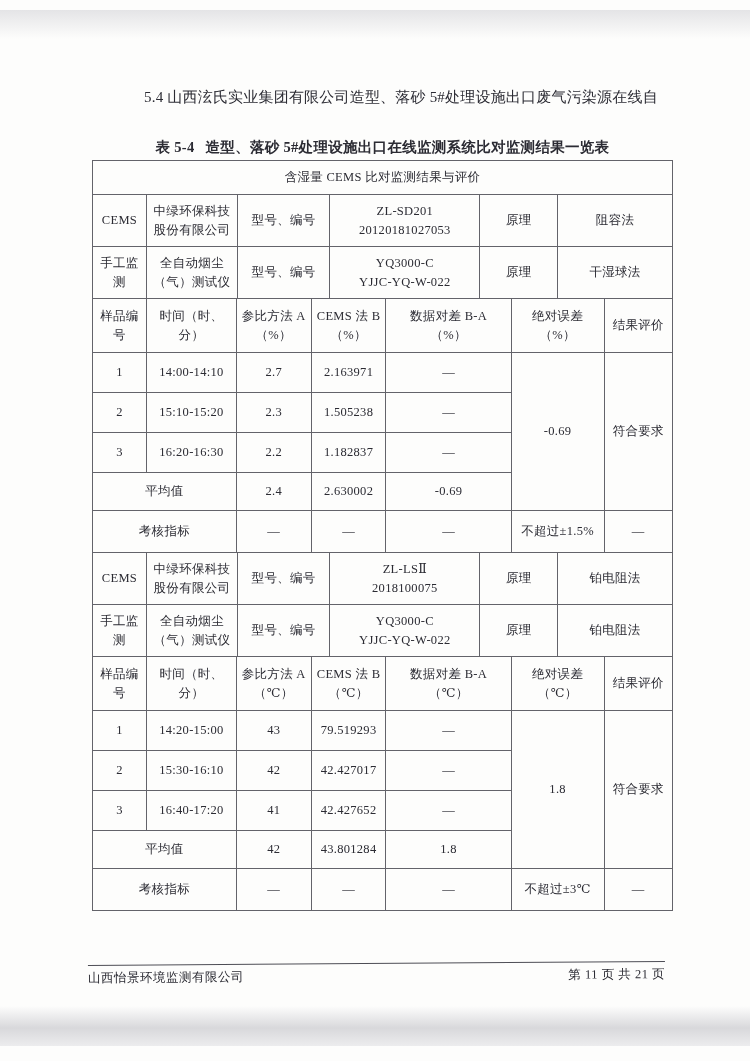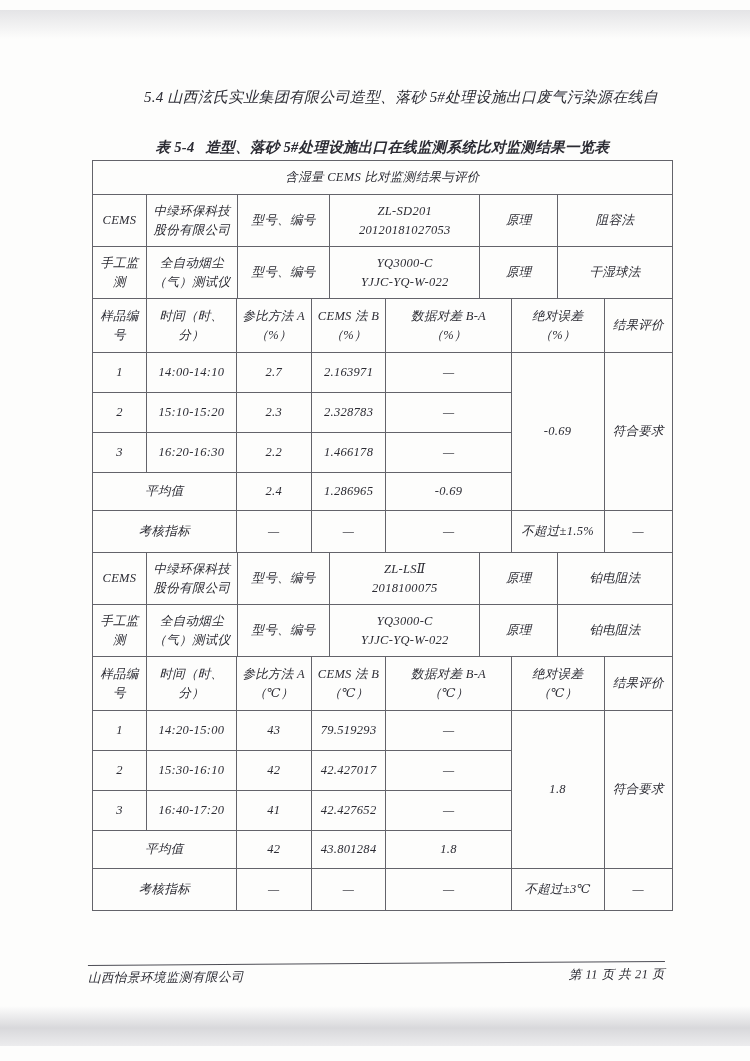--- a/index.html
+++ b/index.html
@@ -15,21 +15,21 @@
   .scan-band-top {
     position: absolute; left: 0; top: 10px; width: 750px; height: 34px;
     background: linear-gradient(180deg, #dcdcdf 0%, rgba(255,255,255,0) 85%);
     opacity: .75;
   }
   .scan-band-bottom {
     position: absolute; left: 0; top: 1006px; width: 750px; height: 40px;
     background: linear-gradient(180deg, rgba(255,255,255,0) 0%, #cfcfd3 55%, #e8e8ea 100%);
     opacity: .8;
   }
-  .page { position: absolute; left: 0; top: 0; width: 750px; height: 1061px; font-style: italic; }
+  .page { position: absolute; left: 0; top: 0; width: 750px; height: 1061px; }
 
   .intro {
     position: absolute; left: 90px; top: 85px; width: 580px;
     font-size: 15px; line-height: 1.6; letter-spacing: .2px;
   }
   .intro .line1 { padding-left: 54px; }
 
   .caption {
     position: absolute; left: 92px; top: 138px; width: 581px;
     text-align: center; font-weight: bold; font-size: 14.5px; letter-spacing: .3px;
@@ -156,34 +156,34 @@
         <td>2.7</td>
         <td>2.163971</td>
         <td>—</td>
         <td rowspan="4">-0.69</td>
         <td rowspan="4">符合要求</td>
       </tr>
       <tr class="sample">
         <td>2</td>
         <td>15:10-15:20</td>
         <td>2.3</td>
-        <td>2.328783</td>
+        <td>1.505238</td>
         <td>—</td>
       </tr>
       <tr class="sample">
         <td>3</td>
         <td>16:20-16:30</td>
         <td>2.2</td>
-        <td>1.466178</td>
+        <td>1.182837</td>
         <td>—</td>
       </tr>
       <tr class="avg">
         <td colspan="2">平均值</td>
         <td>2.4</td>
-        <td>1.286965</td>
+        <td>2.630002</td>
         <td>-0.69</td>
       </tr>
       <tr class="assess">
         <td colspan="2">考核指标</td>
         <td>—</td>
         <td>—</td>
         <td>—</td>
         <td>不超过±1.5%</td>
         <td>—</td>
       </tr>

